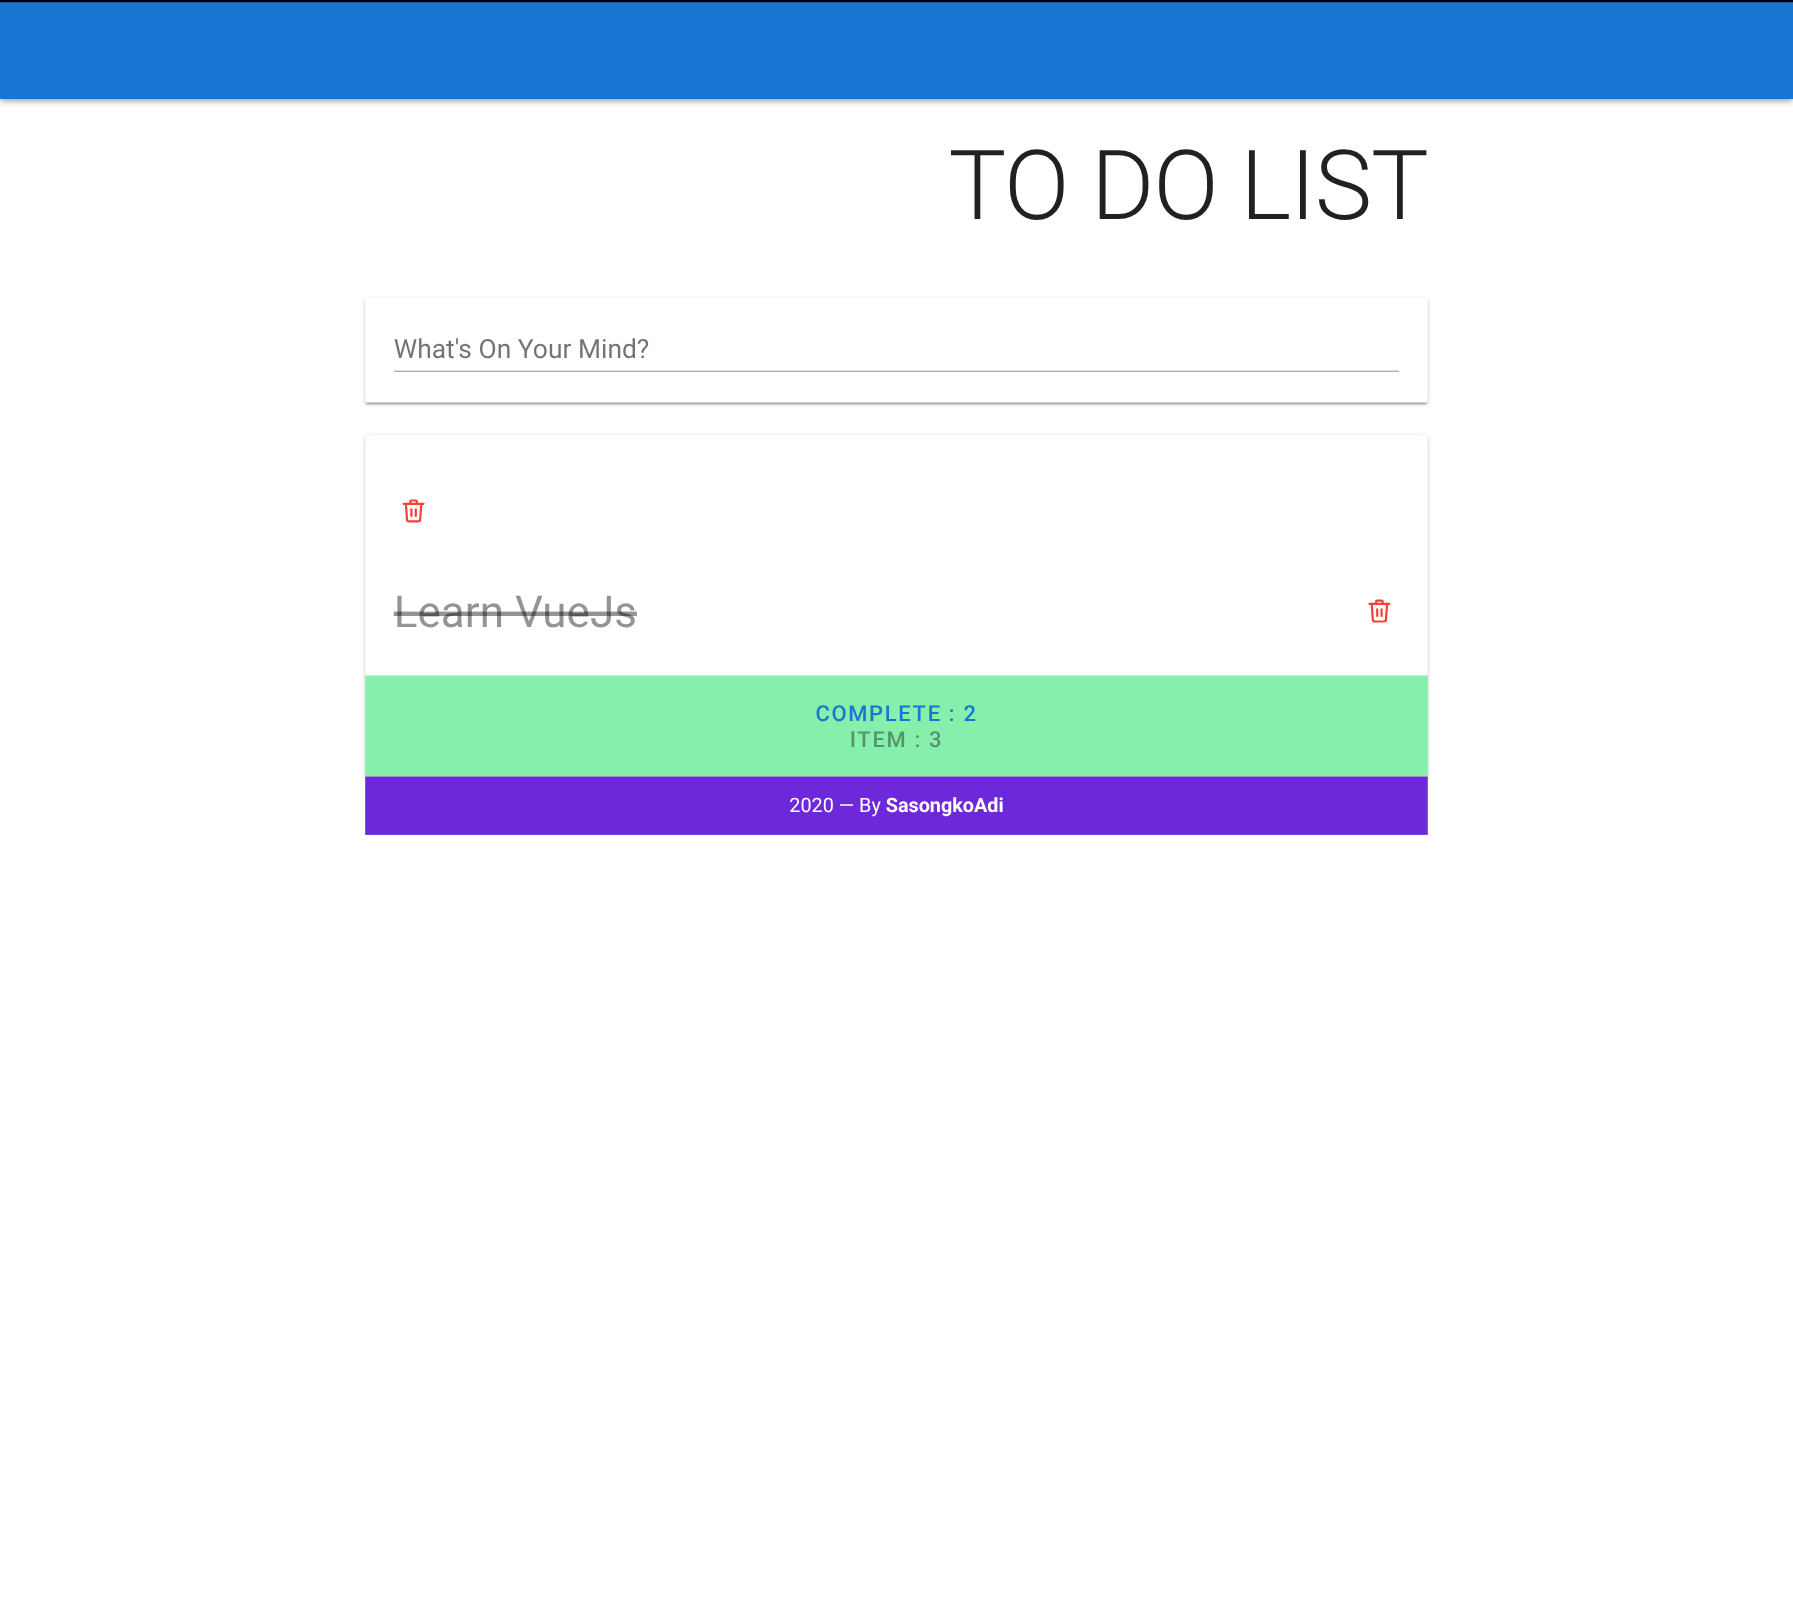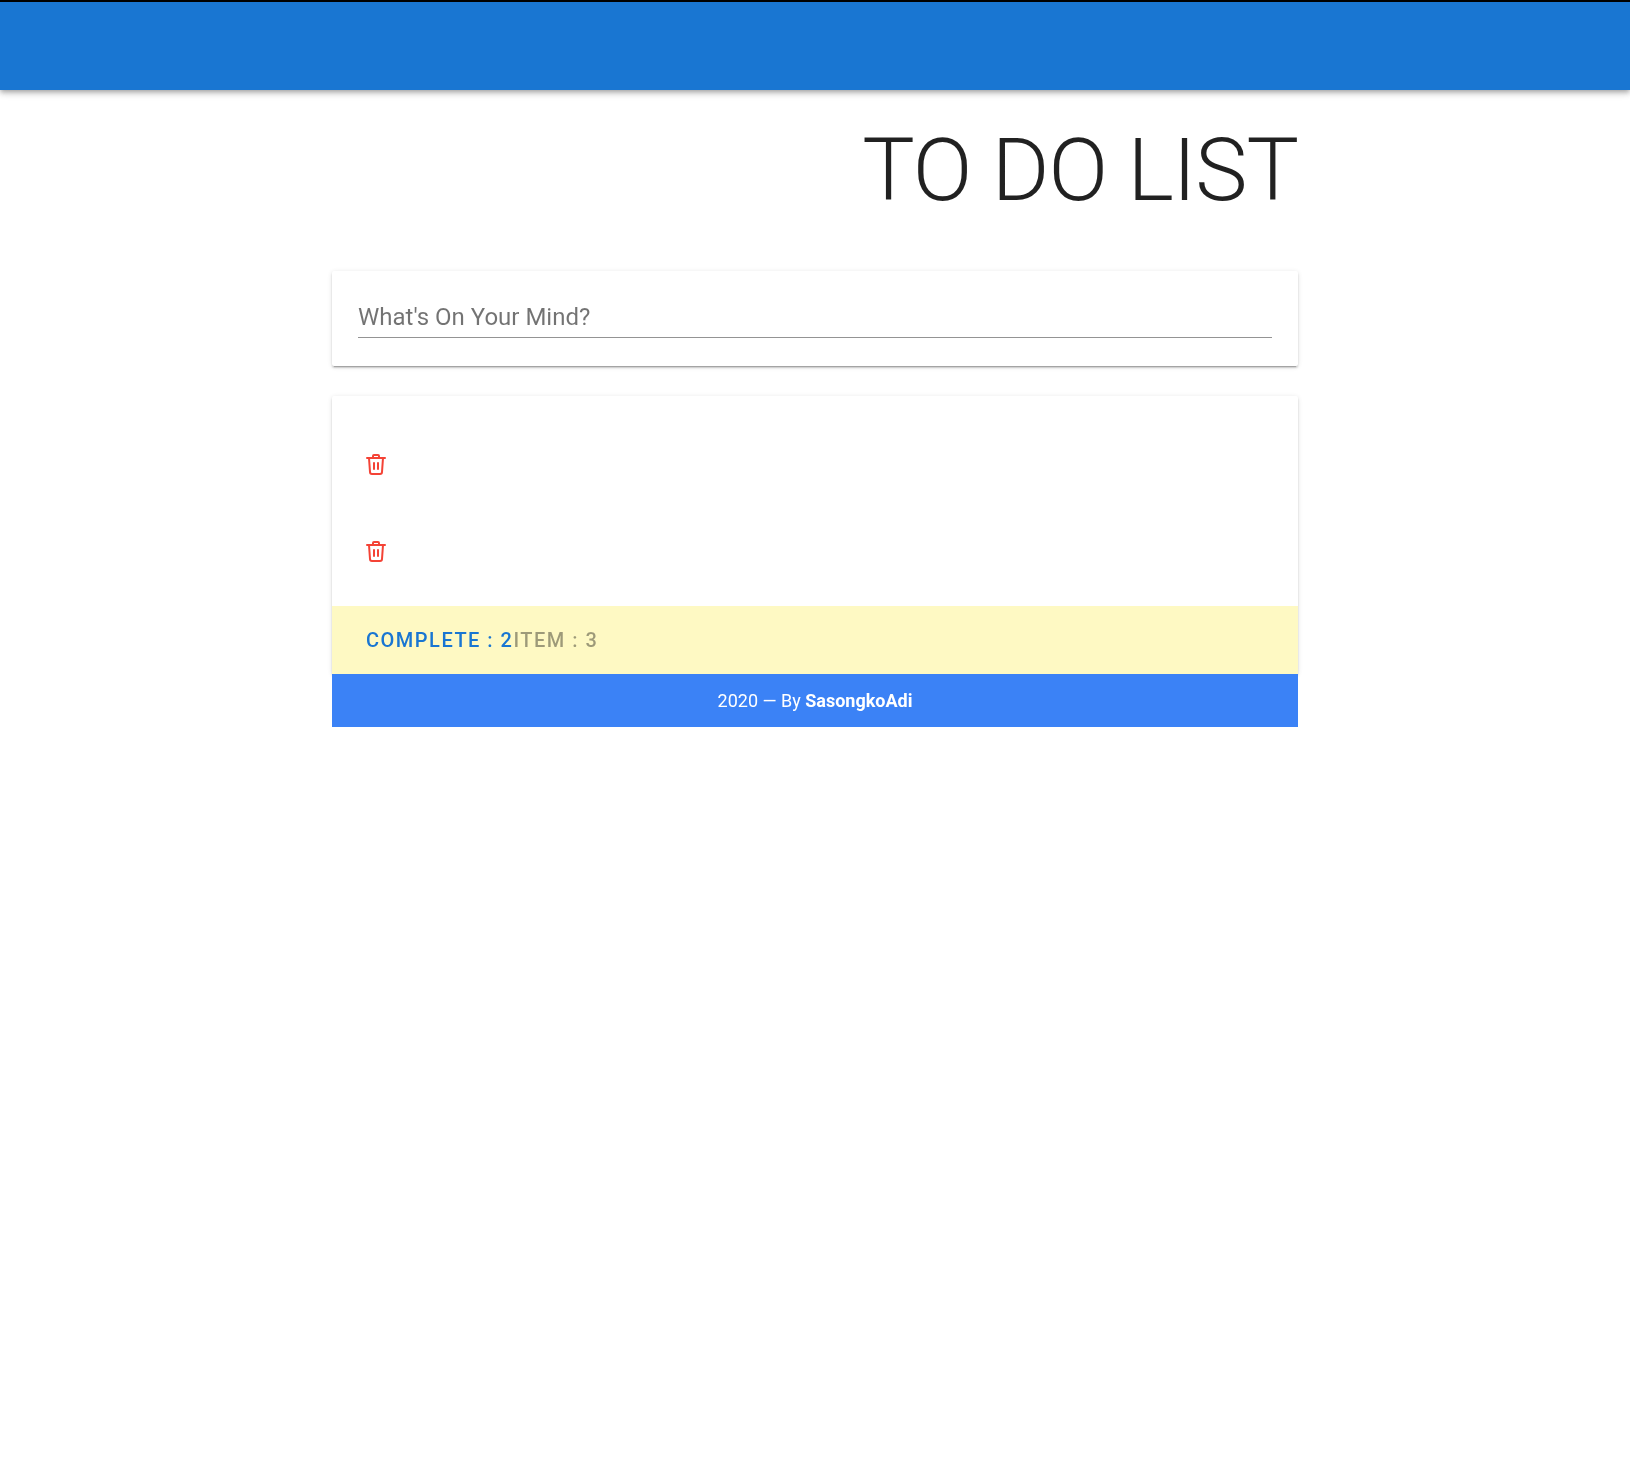--- a/index.html
+++ b/index.html
@@ -86,37 +86,38 @@
     display: flex;
     align-items: center;
     justify-content: center;
     color: #f44336;
   }
   .delete-btn svg {
     width: 24px;
     height: 24px;
   }
   .status-bar {
-    background: #fef9c3;
+    background: #86efac;
     display: flex;
     justify-content: flex-start;
     align-items: center;
     padding: 22px 34px;
     font-size: 20px;
     font-weight: 500;
     letter-spacing: 1.5px;
+    flex-direction: column;
   }
   .complete-count {
     color: #1976d2;
   }
   .item-count {
     color: rgba(0,0,0,0.38);
   }
   .footer {
-    background: #3b82f6;
+    background: #6d28d9;
     color: #fff;
     text-align: center;
     padding: 16px 0;
     font-size: 18px;
   }
   .footer strong { font-weight: 700; }
 </style>
 </head>
 <body>
 
@@ -139,20 +140,21 @@
             <span><svg viewBox="0 0 24 24" fill="none" stroke="currentColor" stroke-width="2" stroke-linecap="round" stroke-linejoin="round">
                 <polyline points="3 6 5 6 21 6"></polyline>
                 <path d="M19 6l-1 14a2 2 0 0 1-2 2H8a2 2 0 0 1-2-2L5 6"></path>
                 <path d="M10 11v6"></path>
                 <path d="M14 11v6"></path>
                 <path d="M9 6V4a1 1 0 0 1 1-1h4a1 1 0 0 1 1 1v2"></path>
               </svg></span>
           </button>
         </div>
         <div class="todo-row">
+          <span class="todo-text done">Learn VueJs</span>
           <button class="delete-btn">
             <span><svg viewBox="0 0 24 24" fill="none" stroke="currentColor" stroke-width="2" stroke-linecap="round" stroke-linejoin="round">
                 <polyline points="3 6 5 6 21 6"></polyline>
                 <path d="M19 6l-1 14a2 2 0 0 1-2 2H8a2 2 0 0 1-2-2L5 6"></path>
                 <path d="M10 11v6"></path>
                 <path d="M14 11v6"></path>
                 <path d="M9 6V4a1 1 0 0 1 1-1h4a1 1 0 0 1 1 1v2"></path>
               </svg></span>
           </button>
         </div>

